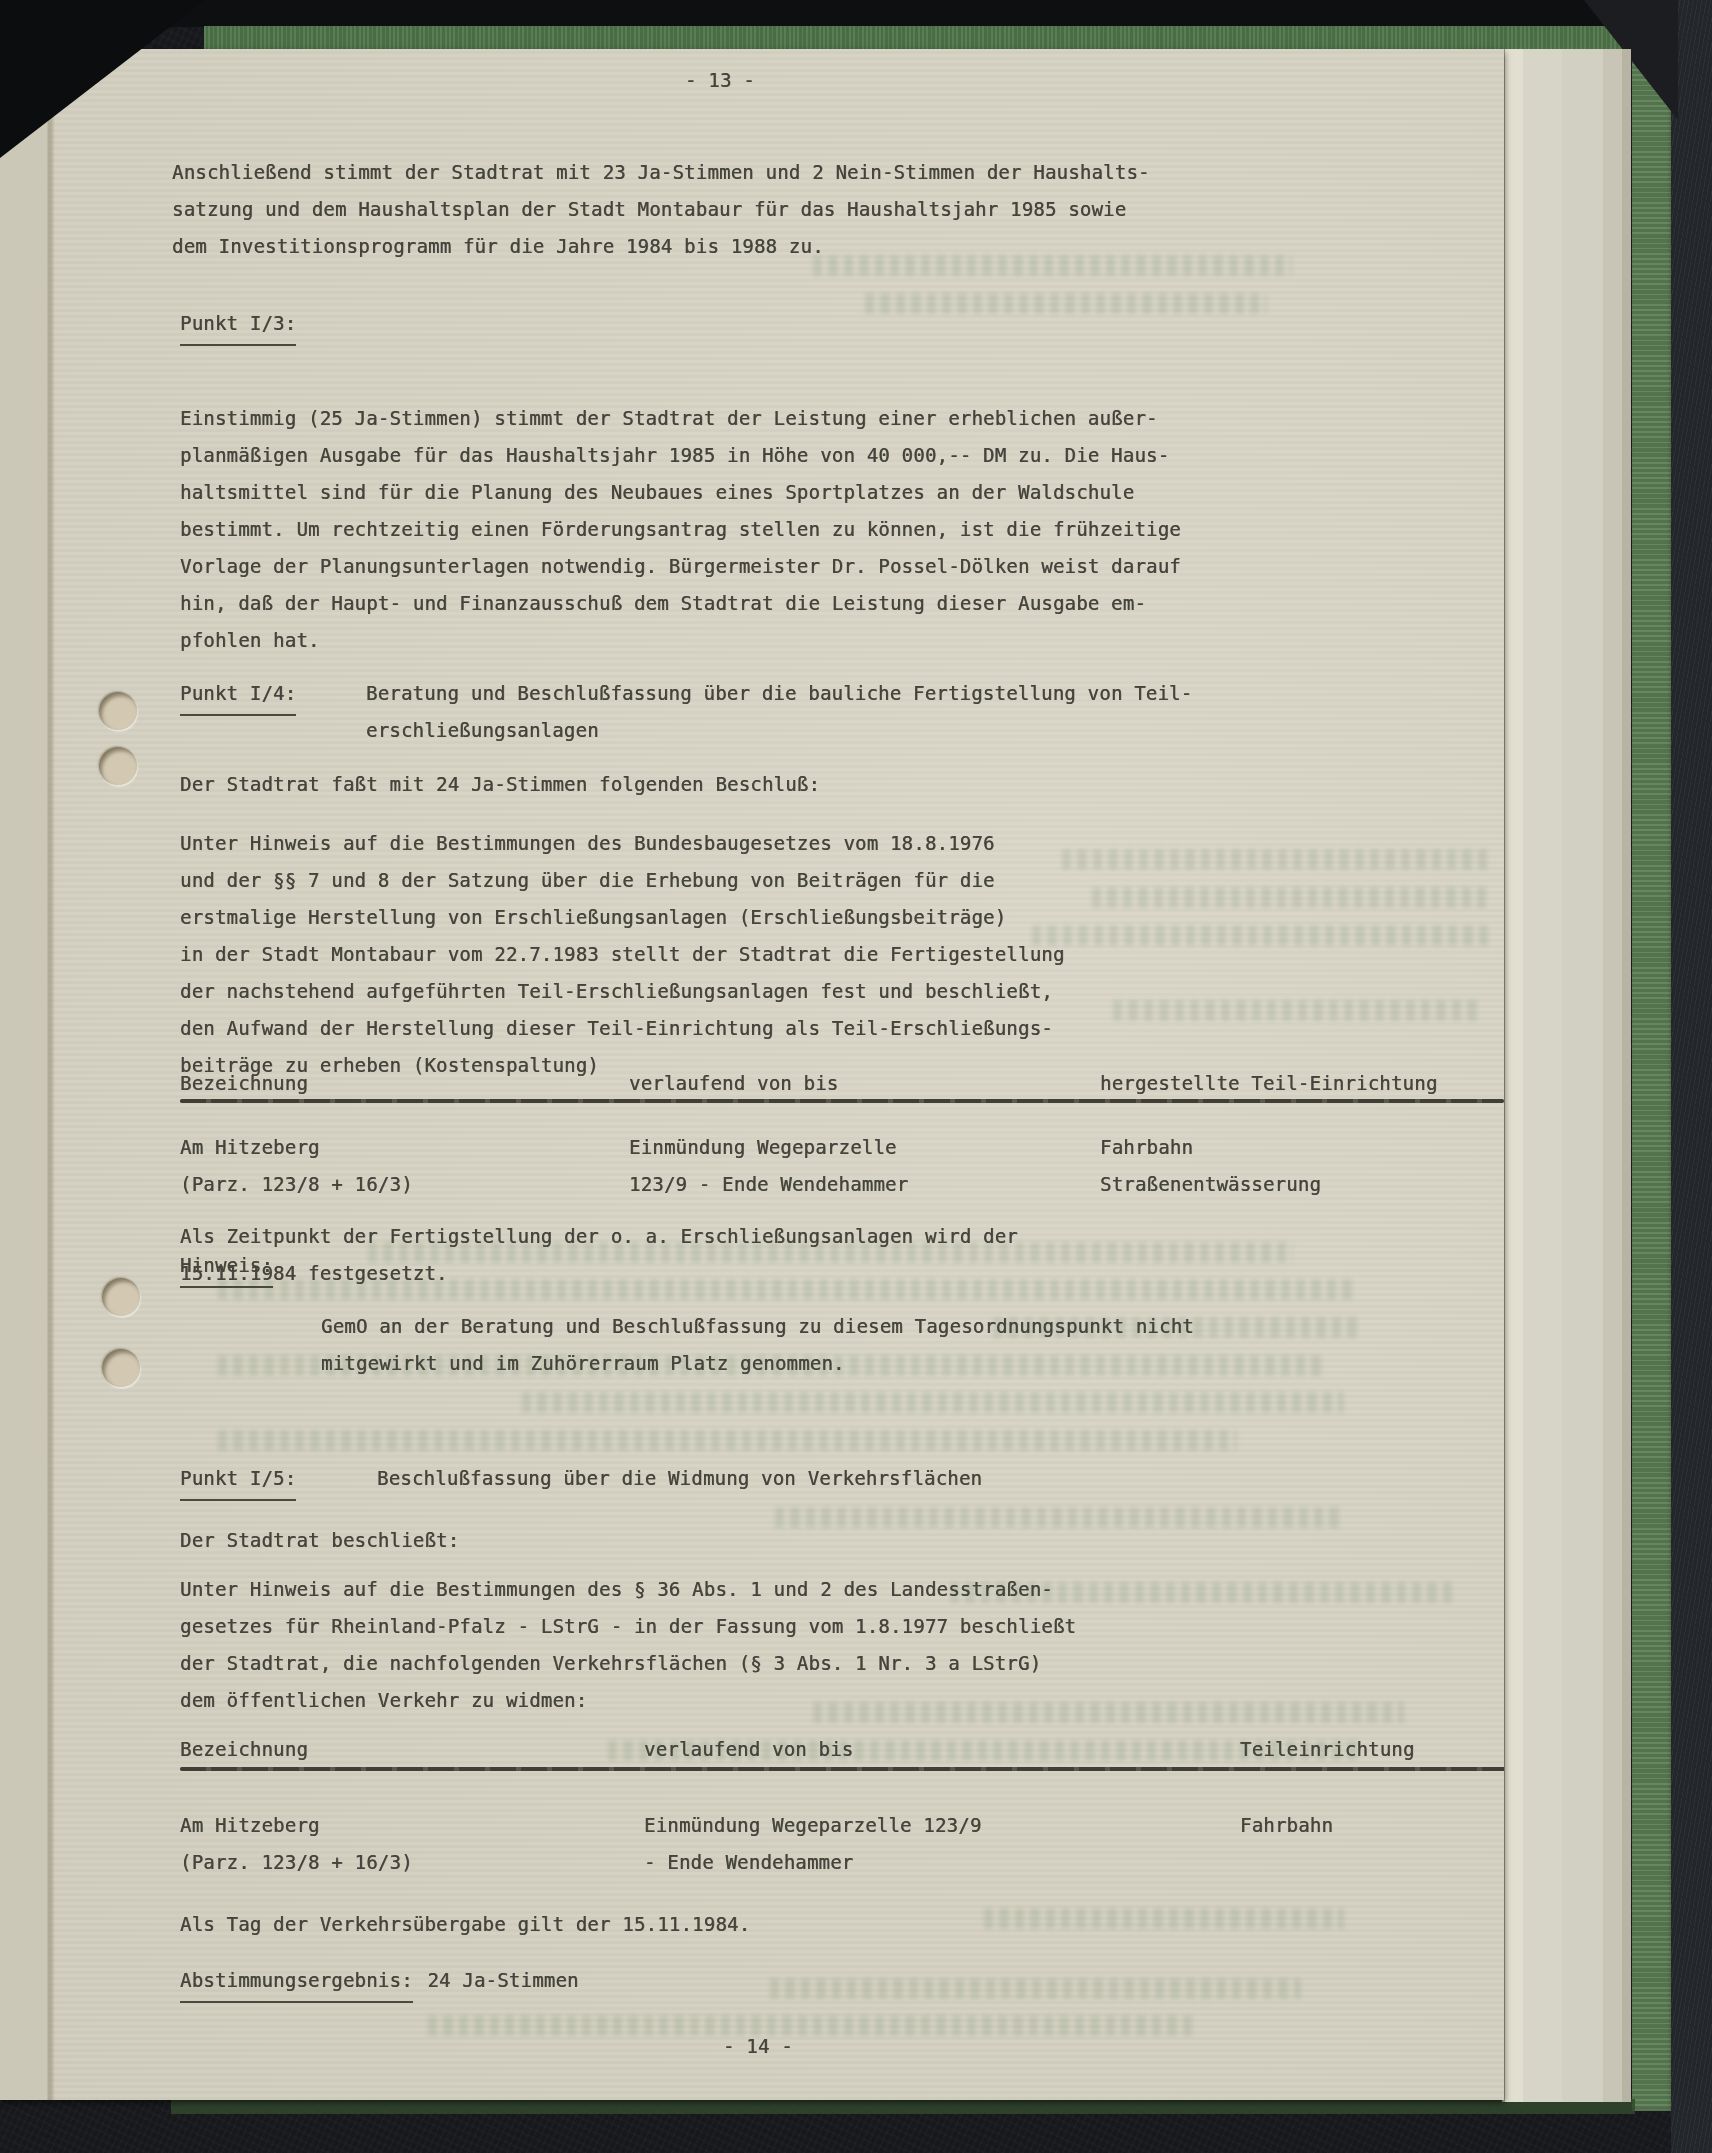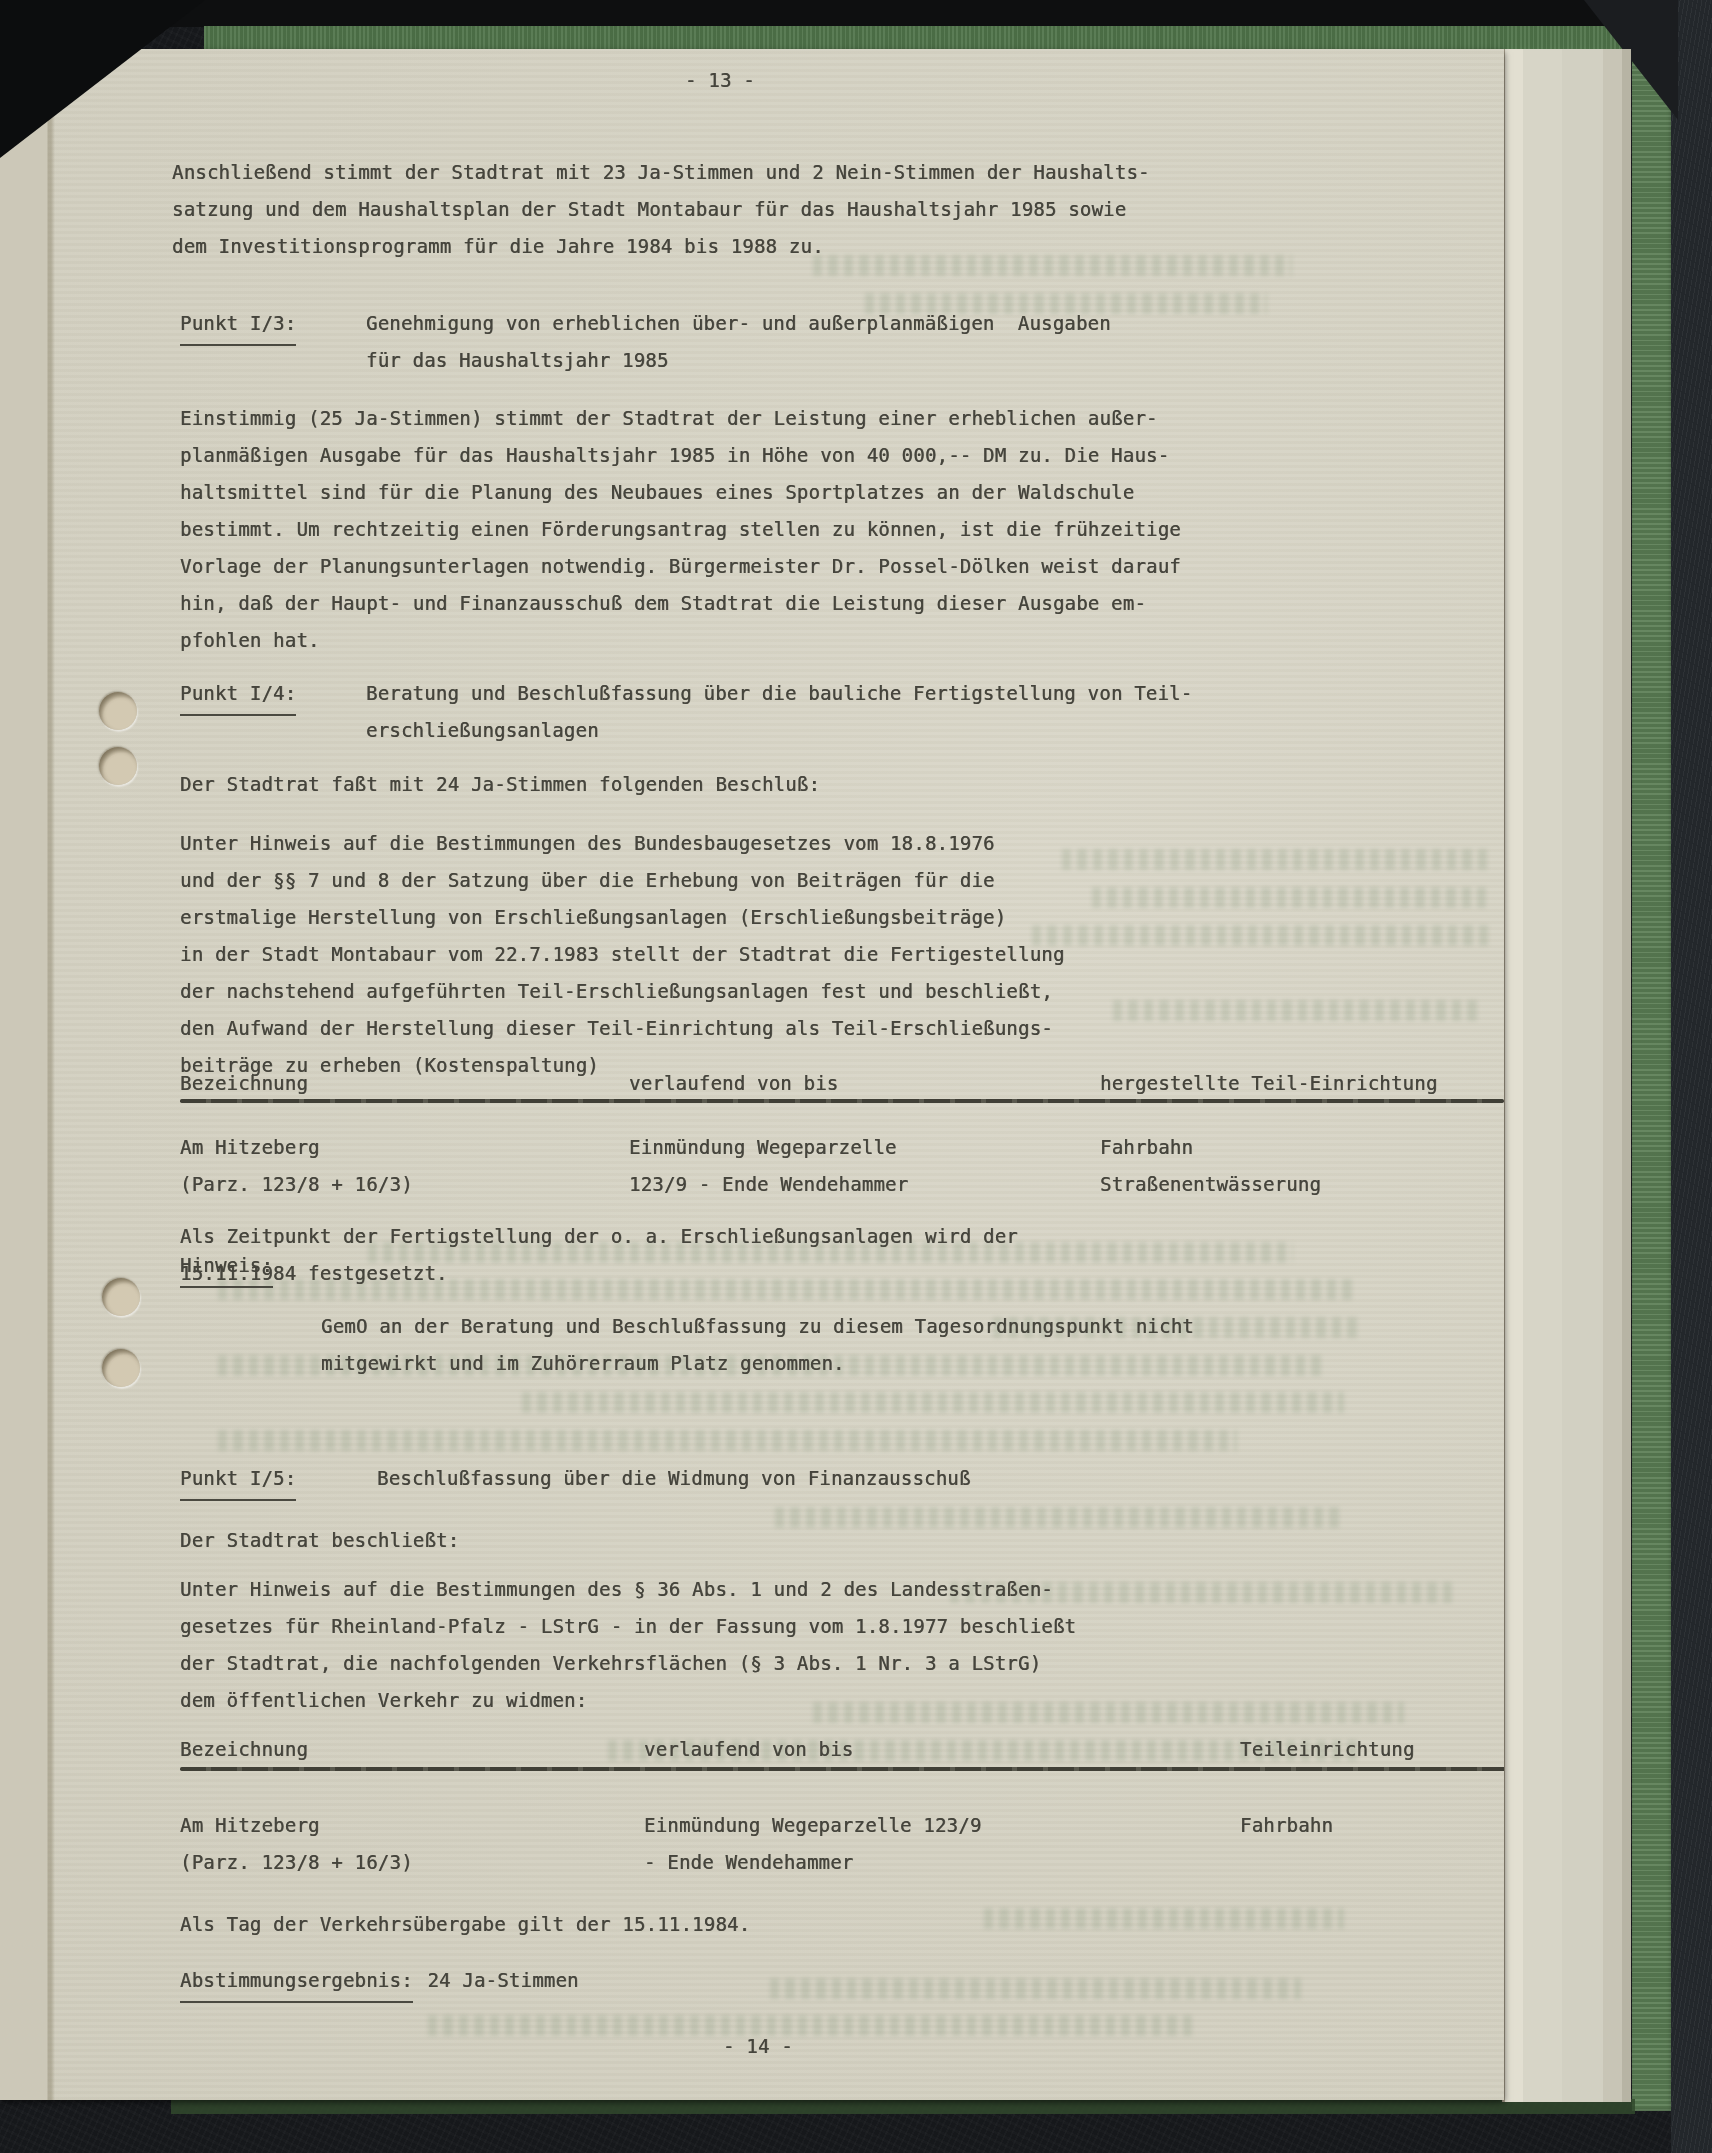--- a/index.html
+++ b/index.html
@@ -91,21 +91,20 @@
     <div class="hole" style="left:99px;top:643px"></div>
     <div class="hole" style="left:99px;top:698px"></div>
     <div class="hole" style="left:102px;top:1229px"></div>
     <div class="hole" style="left:102px;top:1300px"></div>
 
     <div class="t" style="left:685px;top:13px">- 13 -</div>
 
     <div class="t" style="left:172px;top:105px"><div class="tl">Anschließend stimmt der Stadtrat mit 23 Ja-Stimmen und 2 Nein-Stimmen der Haushalts-</div><div class="tl">satzung und dem Haushaltsplan der Stadt Montabaur für das Haushaltsjahr 1985 sowie</div><div class="tl">dem Investitionsprogramm für die Jahre 1984 bis 1988 zu.</div></div>
 
     <div class="t" style="left:180px;top:256px"><span class="u">Punkt I/3:</span></div>
-    <div class="t" style="left:366px;top:256px"><div class="tl">Genehmigung von erheblichen über- und außerplanmäßigen  Ausgaben</div><div class="tl">für das Haushaltsjahr 1985</div></div>
     <div class="t" style="left:180px;top:351px"><div class="tl">Einstimmig (25 Ja-Stimmen) stimmt der Stadtrat der Leistung einer erheblichen außer-</div><div class="tl">planmäßigen Ausgabe für das Haushaltsjahr 1985 in Höhe von 40 000,-- DM zu. Die Haus-</div><div class="tl">haltsmittel sind für die Planung des Neubaues eines Sportplatzes an der Waldschule</div><div class="tl">bestimmt. Um rechtzeitig einen Förderungsantrag stellen zu können, ist die frühzeitige</div><div class="tl">Vorlage der Planungsunterlagen notwendig. Bürgermeister Dr. Possel-Dölken weist darauf</div><div class="tl">hin, daß der Haupt- und Finanzausschuß dem Stadtrat die Leistung dieser Ausgabe em-</div><div class="tl">pfohlen hat.</div></div>
 
     <div class="t" style="left:180px;top:626px"><span class="u">Punkt I/4:</span></div>
     <div class="t" style="left:366px;top:626px"><div class="tl">Beratung und Beschlußfassung über die bauliche Fertigstellung von Teil-</div><div class="tl">erschließungsanlagen</div></div>
     <div class="t" style="left:180px;top:717px">Der Stadtrat faßt mit 24 Ja-Stimmen folgenden Beschluß:</div>
     <div class="t" style="left:180px;top:776px"><div class="tl">Unter Hinweis auf die Bestimmungen des Bundesbaugesetzes vom 18.8.1976</div><div class="tl">und der §§ 7 und 8 der Satzung über die Erhebung von Beiträgen für die</div><div class="tl">erstmalige Herstellung von Erschließungsanlagen (Erschließungsbeiträge)</div><div class="tl">in der Stadt Montabaur vom 22.7.1983 stellt der Stadtrat die Fertigestellung</div><div class="tl">der nachstehend aufgeführten Teil-Erschließungsanlagen fest und beschließt,</div><div class="tl">den Aufwand der Herstellung dieser Teil-Einrichtung als Teil-Erschließungs-</div><div class="tl">beiträge zu erheben (Kostenspaltung)</div></div>
 
     <div class="t" style="left:180px;top:1016px">Bezeichnung</div>
     <div class="t" style="left:629px;top:1016px">verlaufend von bis</div>
     <div class="t" style="left:1100px;top:1016px">hergestellte Teil-Einrichtung</div>
@@ -113,21 +112,21 @@
     <div class="t" style="left:180px;top:1080px"><div class="tl">Am Hitzeberg</div><div class="tl">(Parz. 123/8 + 16/3)</div></div>
     <div class="t" style="left:629px;top:1080px"><div class="tl">Einmündung Wegeparzelle</div><div class="tl">123/9 - Ende Wendehammer</div></div>
     <div class="t" style="left:1100px;top:1080px"><div class="tl">Fahrbahn</div><div class="tl">Straßenentwässerung</div></div>
 
     <div class="t" style="left:180px;top:1169px"><div class="tl">Als Zeitpunkt der Fertigstellung der o. a. Erschließungsanlagen wird der</div><div class="tl">15.11.1984 festgesetzt.</div></div>
 
     <div class="t" style="left:180px;top:1198px"><span class="u">Hinweis:</span></div>
     <div class="t" style="left:321px;top:1259px"><div class="tl">GemO an der Beratung und Beschlußfassung zu diesem Tagesordnungspunkt nicht</div><div class="tl">mitgewirkt und im Zuhörerraum Platz genommen.</div></div>
 
     <div class="t" style="left:180px;top:1411px"><span class="u">Punkt I/5:</span></div>
-    <div class="t" style="left:377px;top:1411px"><div class="tl">Beschlußfassung über die Widmung von Finanzausschuß</div></div>
+    <div class="t" style="left:377px;top:1411px"><div class="tl">Beschlußfassung über die Widmung von Verkehrsflächen</div></div>
     <div class="t" style="left:180px;top:1473px">Der Stadtrat beschließt:</div>
     <div class="t" style="left:180px;top:1522px"><div class="tl">Unter Hinweis auf die Bestimmungen des § 36 Abs. 1 und 2 des Landesstraßen-</div><div class="tl">gesetzes für Rheinland-Pfalz - LStrG - in der Fassung vom 1.8.1977 beschließt</div><div class="tl">der Stadtrat, die nachfolgenden Verkehrsflächen (§ 3 Abs. 1 Nr. 3 a LStrG)</div><div class="tl">dem öffentlichen Verkehr zu widmen:</div></div>
 
     <div class="t" style="left:180px;top:1682px">Bezeichnung</div>
     <div class="t" style="left:644px;top:1682px">verlaufend von bis</div>
     <div class="t" style="left:1240px;top:1682px">Teileinrichtung</div>
     <div class="rule" style="left:180px;top:1718px;width:1329px"></div>
     <div class="t" style="left:180px;top:1758px"><div class="tl">Am Hitzeberg</div><div class="tl">(Parz. 123/8 + 16/3)</div></div>
     <div class="t" style="left:644px;top:1758px"><div class="tl">Einmündung Wegeparzelle 123/9</div><div class="tl">- Ende Wendehammer</div></div>
     <div class="t" style="left:1240px;top:1758px"><div class="tl">Fahrbahn</div></div>

